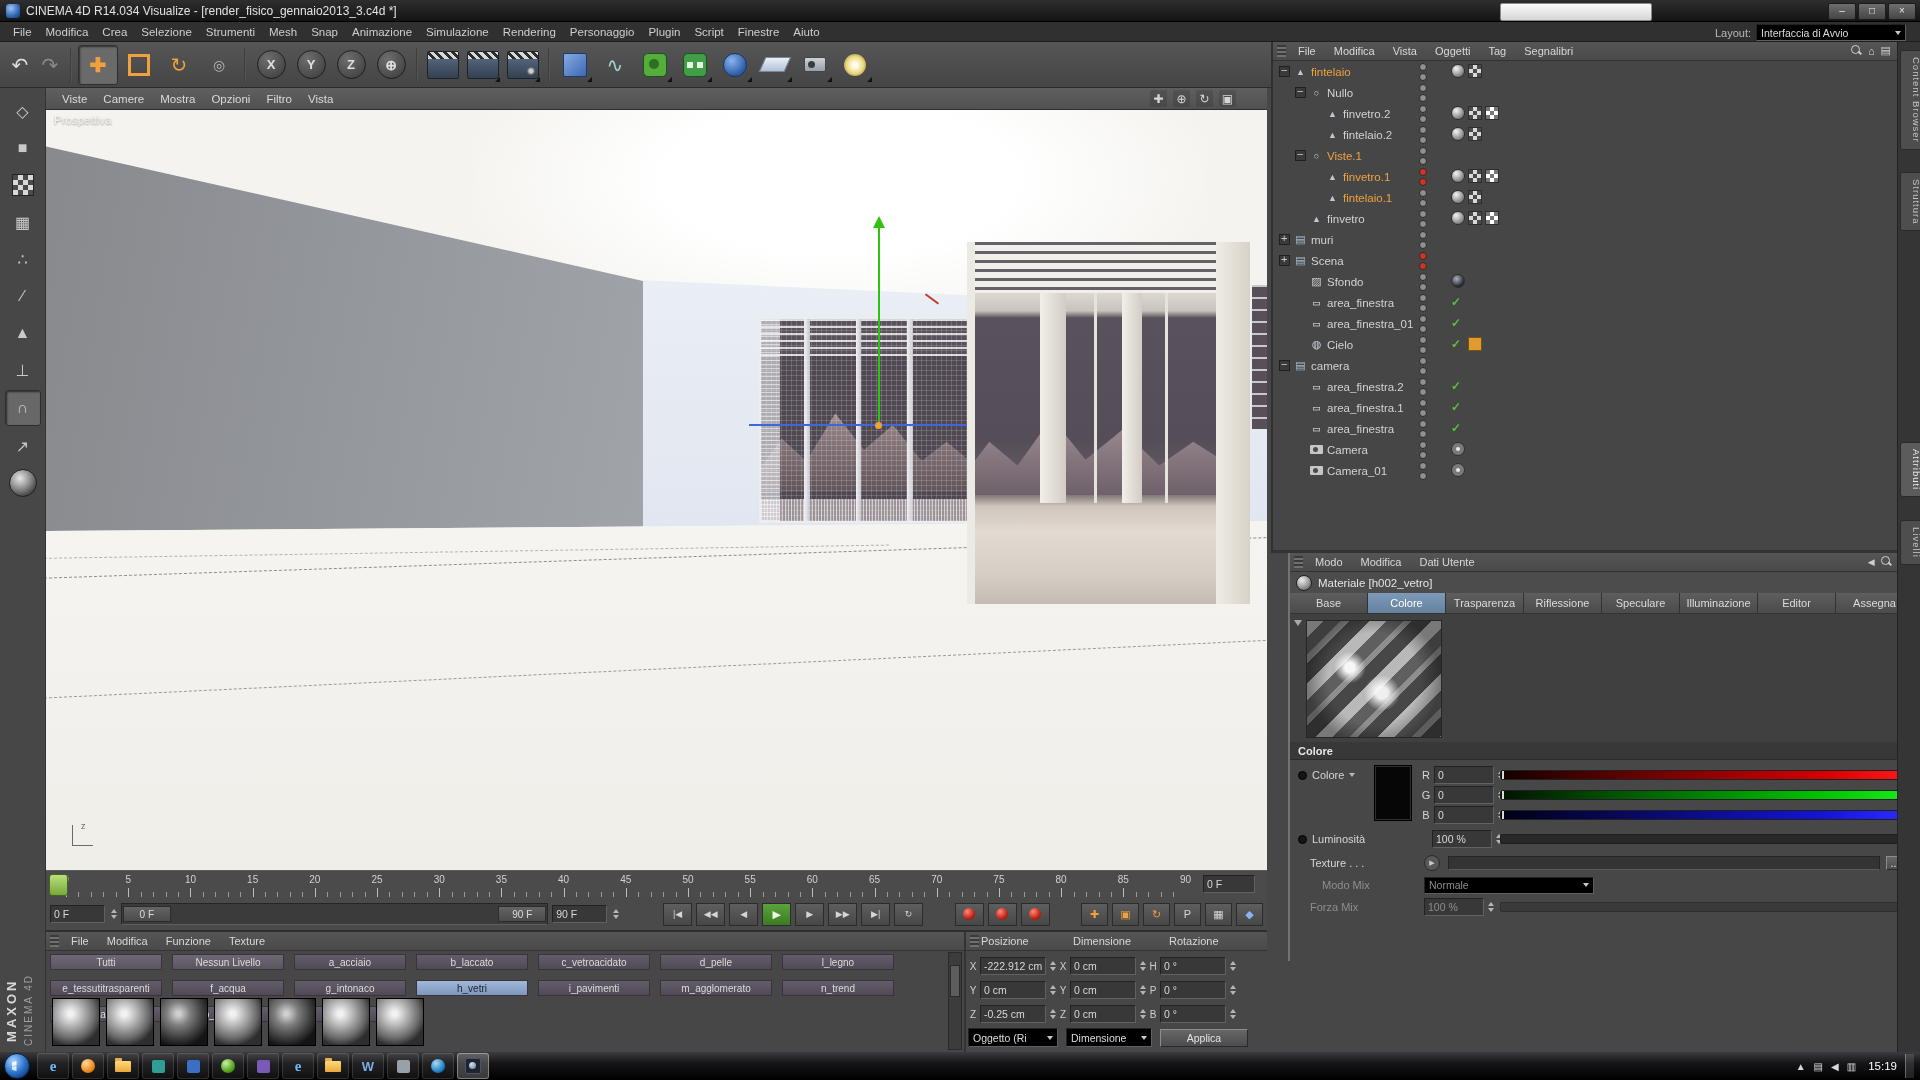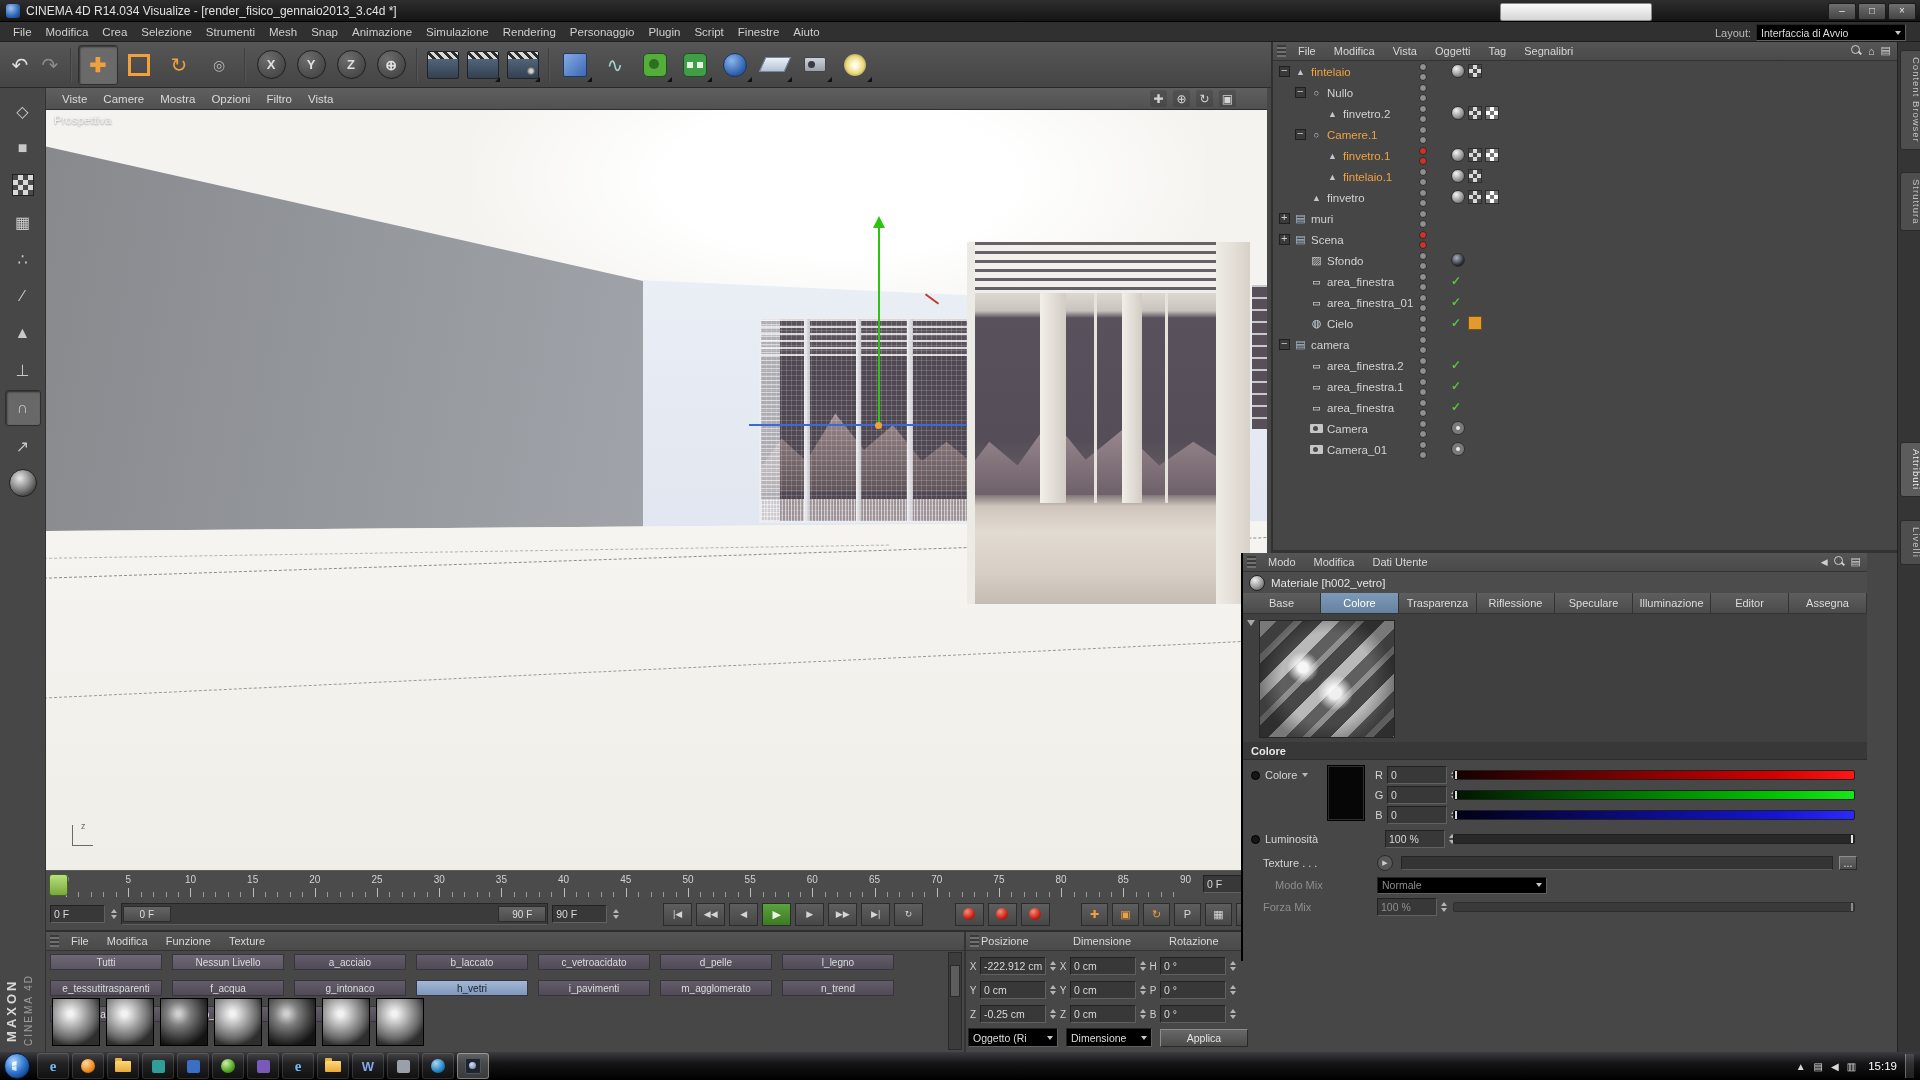--- a/index.html
+++ b/index.html
@@ -252,21 +252,21 @@
   .tag.darksphere{border-radius:50%;background:radial-gradient(circle at 38% 32%,#aab0bd,#23242e 70%);}
   .tag.target{border-radius:50%;background:#7a7a7a;position:relative;}
   .tag.target::before{content:"";position:absolute;left:4px;top:4px;width:4px;height:4px;border-radius:50%;background:#e8e8e8;}
   .pright{position:absolute;right:6px;top:2px;display:flex;gap:6px;align-items:center;}
   .pright span{color:#cfcfcf;font-size:11px;}
   .mag{width:11px;height:11px;position:relative;display:inline-block;}
   .mag::before{content:"";position:absolute;left:0;top:0;width:7px;height:7px;border:1.5px solid #cfcfcf;border-radius:50%;}
   .mag::after{content:"";position:absolute;left:7px;top:7px;width:4px;height:1.5px;background:#cfcfcf;transform:rotate(45deg);}
 
   
-  #attrman{left:1241px;top:553px;width:626px;height:408px;background:#474747;border-left:2px solid #000000;box-sizing:border-box;}
+  #attrman{left:1288px;top:553px;width:626px;height:408px;background:#474747;border-left:2px solid #737373;box-sizing:border-box;}
   #attrtitle{position:absolute;left:0;top:19px;right:0;height:21px;background:#4c4c4c;border-bottom:1px solid #333;
         display:flex;align-items:center;padding:0 6px;gap:6px;}
   #attrtitle .tball{width:14px;height:14px;border-radius:50%;
         background:radial-gradient(circle at 35% 30%,#eee,#999 55%,#444);border:1px solid #222;flex:none;}
   #attrtitle .t{font-size:11.5px;color:#e4e4e4;}
   #attrtabs{position:absolute;left:0;top:40px;right:0;height:21px;display:flex;background:#3c3c3c;}
   .atab{flex:1;display:flex;align-items:center;justify-content:center;font-size:11px;color:#dcdcdc;
         background:linear-gradient(#5e5e5e,#4b4b4b);border-right:1px solid #333;border-bottom:1px solid #333;}
   .atab.active{background:linear-gradient(#7d9ab8,#64819f);color:#fff;}
   #prevarea{position:absolute;left:0;top:61px;right:0;height:128px;background:#404040;border-bottom:1px solid #333;}
@@ -760,23 +760,36 @@
             <i></i>
             <i></i>
           </span>
         <span class="ttags">
           <span class="tag phong"></span>
           <span class="tag checker"></span>
           <span class="tag checkerb"></span>
         </span>
       </div>
       <div class="trow">
+        <span class="exp none ml2"></span>
+        <span class="ticon ic-poly"></span>
+        <span class="tlabel">fintelaio.2</span>
+        <span class="tdots">
+            <i></i>
+            <i></i>
+          </span>
+        <span class="ttags">
+          <span class="tag phong"></span>
+          <span class="tag checker"></span>
+        </span>
+      </div>
+      <div class="trow">
         <span class="exp minus ml1"></span>
         <span class="ticon ic-null"></span>
-        <span class="tlabel sel">Camere.1</span>
+        <span class="tlabel sel">Viste.1</span>
         <span class="tdots">
             <i></i>
             <i></i>
           </span>
       </div>
       <div class="trow reddots">
         <span class="exp none ml2"></span>
         <span class="ticon ic-poly"></span>
         <span class="tlabel sel">finvetro.1</span>
         <span class="tdots">

